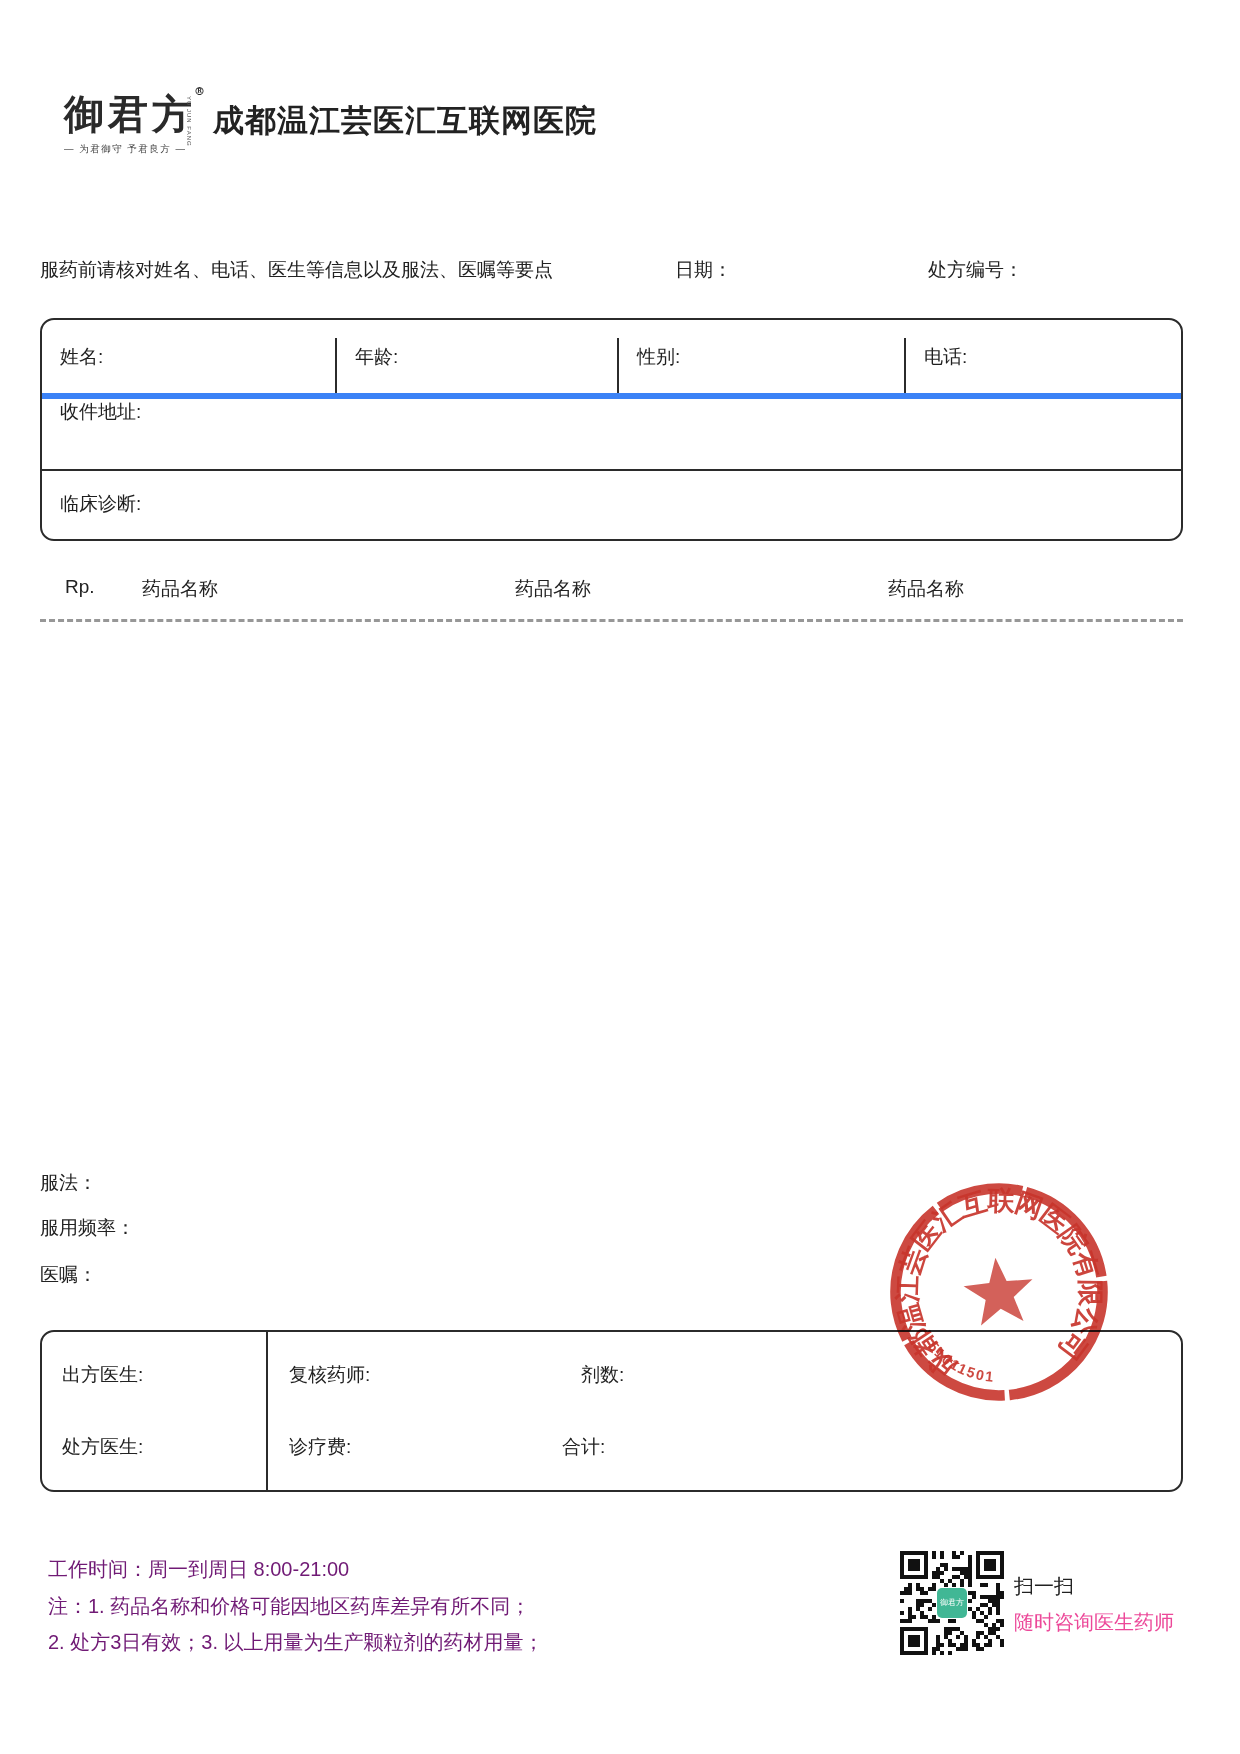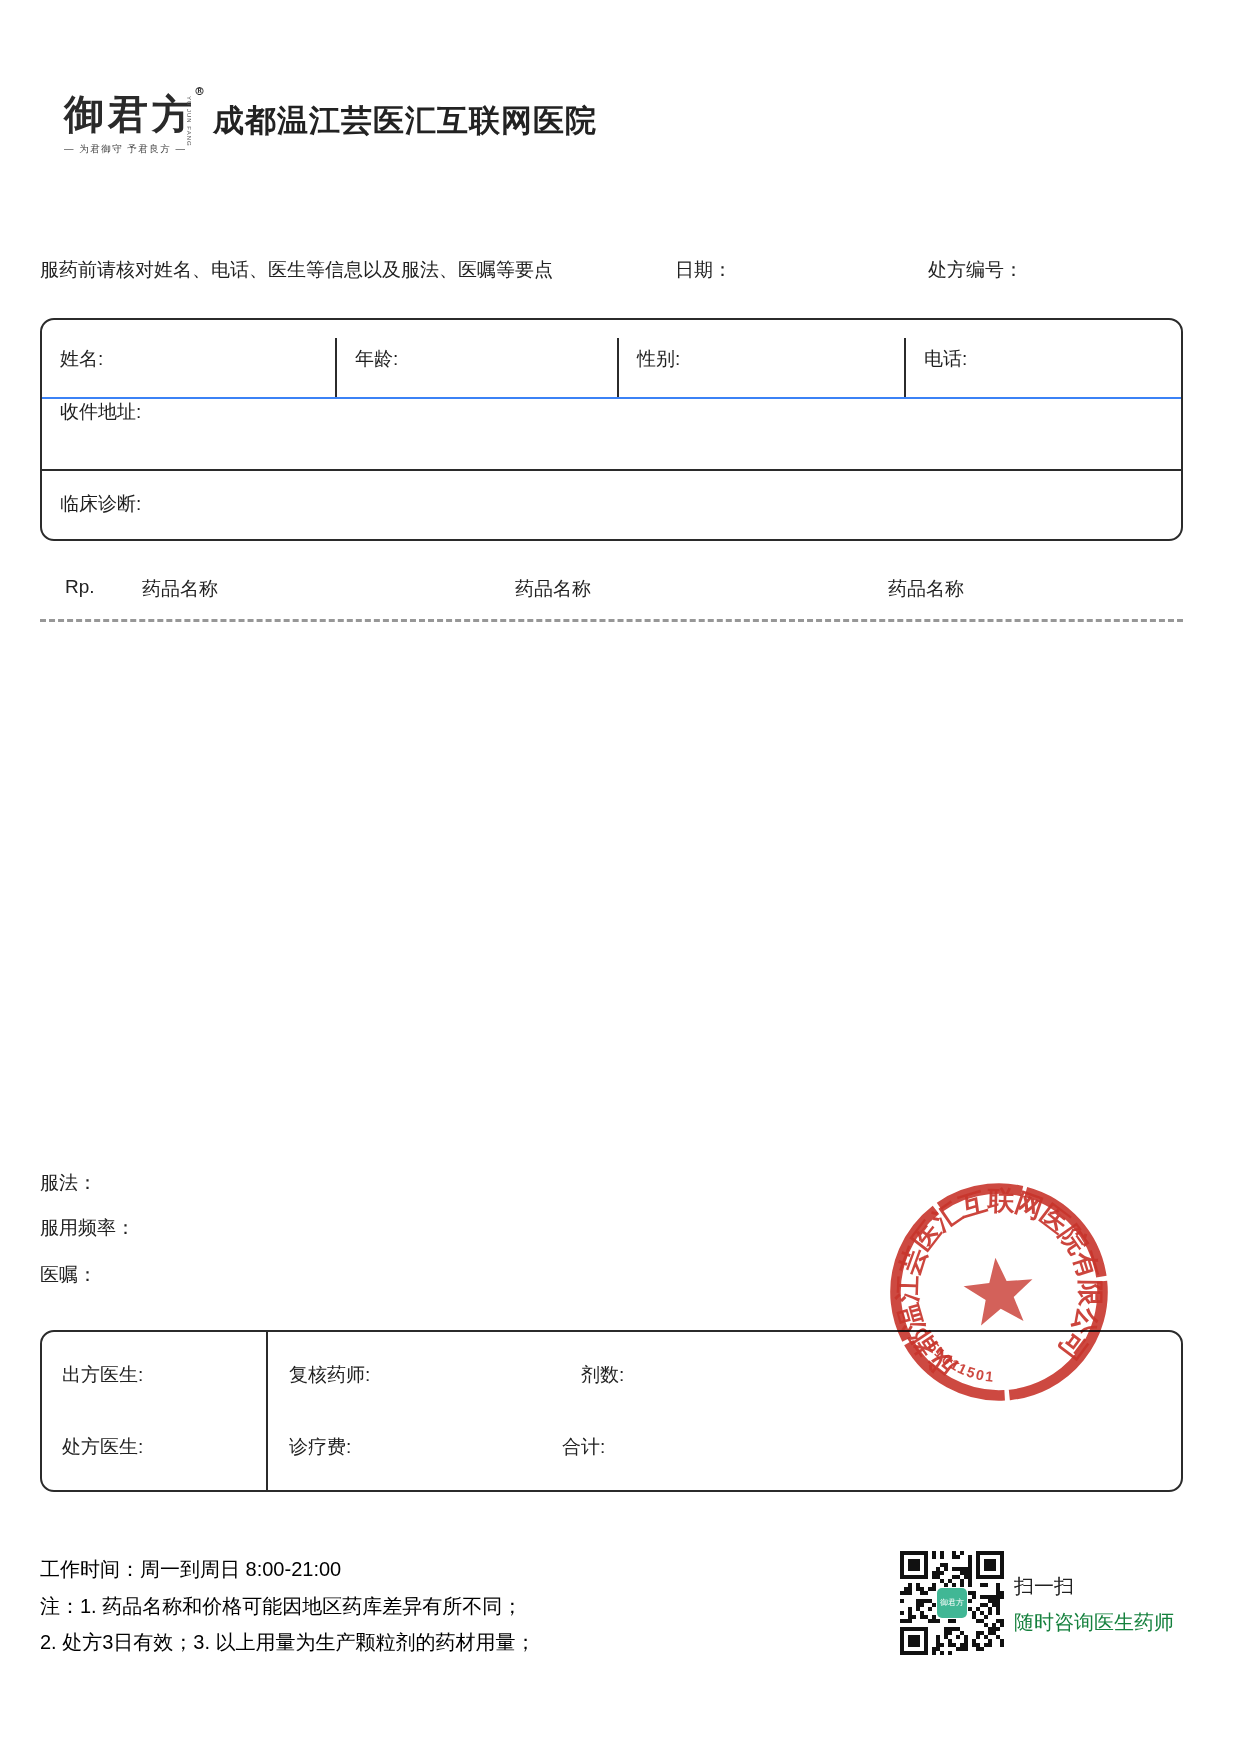--- a/index.html
+++ b/index.html
@@ -17,21 +17,21 @@
 
   
   .notice-row span { position:absolute; top:257px; font-size:19px; color:#222; }
   .notice-text { left:40px; }
   .date-label { left:675px; }
   .rxno-label { left:928px; }
 
   
   .patient-box { position:absolute; left:40px; top:318px; width:1143px; height:223px;
                  border:2px solid #2b2b2b; border-radius:14px; background:#fff; }
-  .p-row1 { display:flex; height:79px; border-bottom:2px solid #3b82f6; }
+  .p-row1 { display:flex; height:79px; border-bottom:6px solid #3b82f6; }
   .p-cell { position:relative; display:flex; align-items:center; font-size:19px; padding-left:18px; }
   .p-cell.c1{ width:294px; } .p-cell.c2{ width:288px; } .p-cell.c3{ width:283px; } .p-cell.c4{ width:278px; }
   .p-cell .vline { position:absolute; left:0; top:18px; bottom:0; width:2px; background:#2b2b2b; }
   .p-cell:not(.c1){ padding-left:20px; }
   .p-row2 { display:flex; align-items:flex-start; height:72px; border-bottom:2px solid #2b2b2b; font-size:19px; padding-left:18px; }
   .p-row3 { display:flex; align-items:center; height:66px; font-size:19px; padding-left:18px;text-align:center; }
 
   
   .rp-row span { position:absolute; top:576px; font-size:19px; color:#222; }
   .rp-label { left:65px; font-size:20px; }
@@ -49,25 +49,25 @@
   .signoff-box span { position:absolute; font-size:19px; color:#222; }
   .s-prescriber { left:20px; top:30px; } .s-issuer { left:20px; top:102px; }
   .s-reviewer { left:247px; top:30px; } .s-fee { left:247px; top:102px; }
   .s-doses { left:539px; top:30px; } .s-total { left:520px; top:102px; }
 
   
   .seal { position:absolute; left:884px; top:1176px; width:230px; height:232px;
           transform:rotate(-6deg); mix-blend-mode:multiply; opacity:.93; z-index:5; }
 
   
-  .footer span.note { position:absolute; left:40px; font-size:20px; color:#000000; }
+  .footer span.note { position:absolute; left:48px; font-size:20px; color:#701a75; }
   .f-hours { top:1556px; } .f-note1 { top:1593px; } .f-note2 { top:1629px; }
   .qr { position:absolute; left:900px; top:1551px; width:104px; height:104px; }
   .qr-cap1 { position:absolute; left:1014px; top:1573px; font-size:20px; color:#222; }
-  .qr-cap2 { position:absolute; left:1014px; top:1609px; font-size:20px; color:#15803d; }
+  .qr-cap2 { position:absolute; left:1014px; top:1609px; font-size:20px; color:#ec4899; }
 </style>
 </head>
 <body>
 
 <div class="page">
 
   <div class="logo">
     <div class="logo-main"><span>御君方</span><span class="logo-reg">®</span></div>
     <div class="logo-roman">YU JUN FANG</div>
     <div class="logo-sub">— 为君御守 予君良方 —</div>

